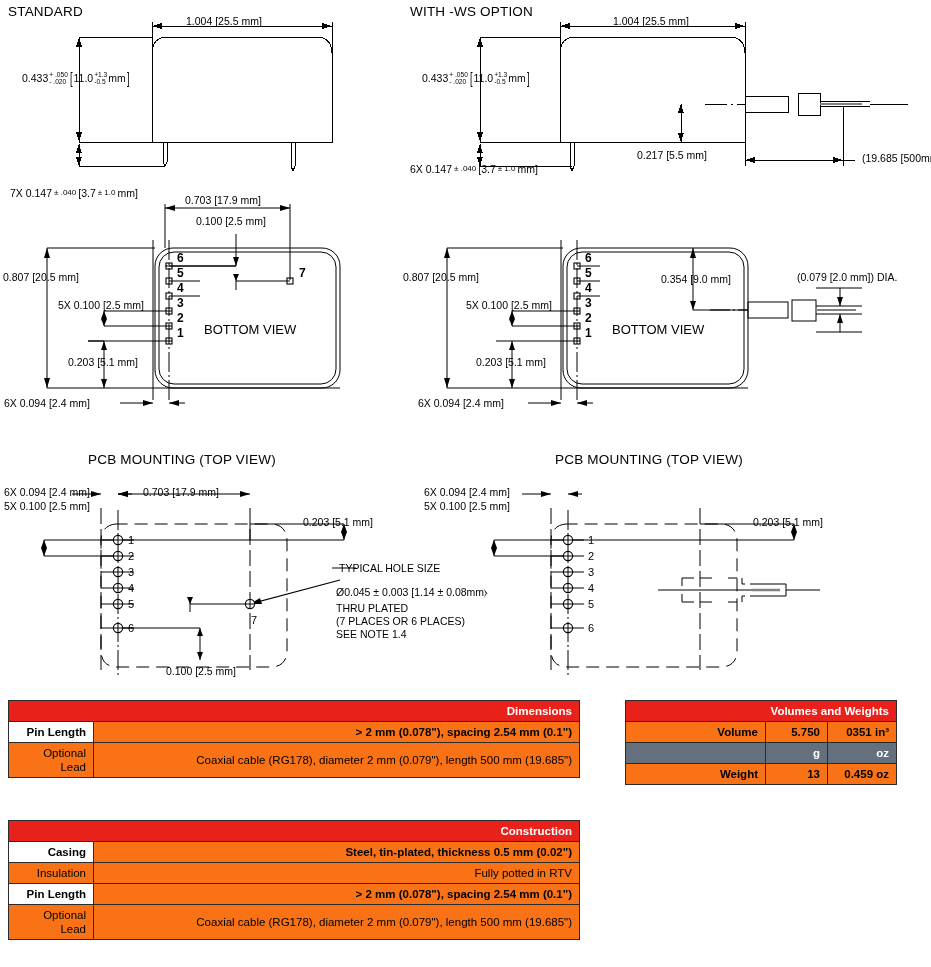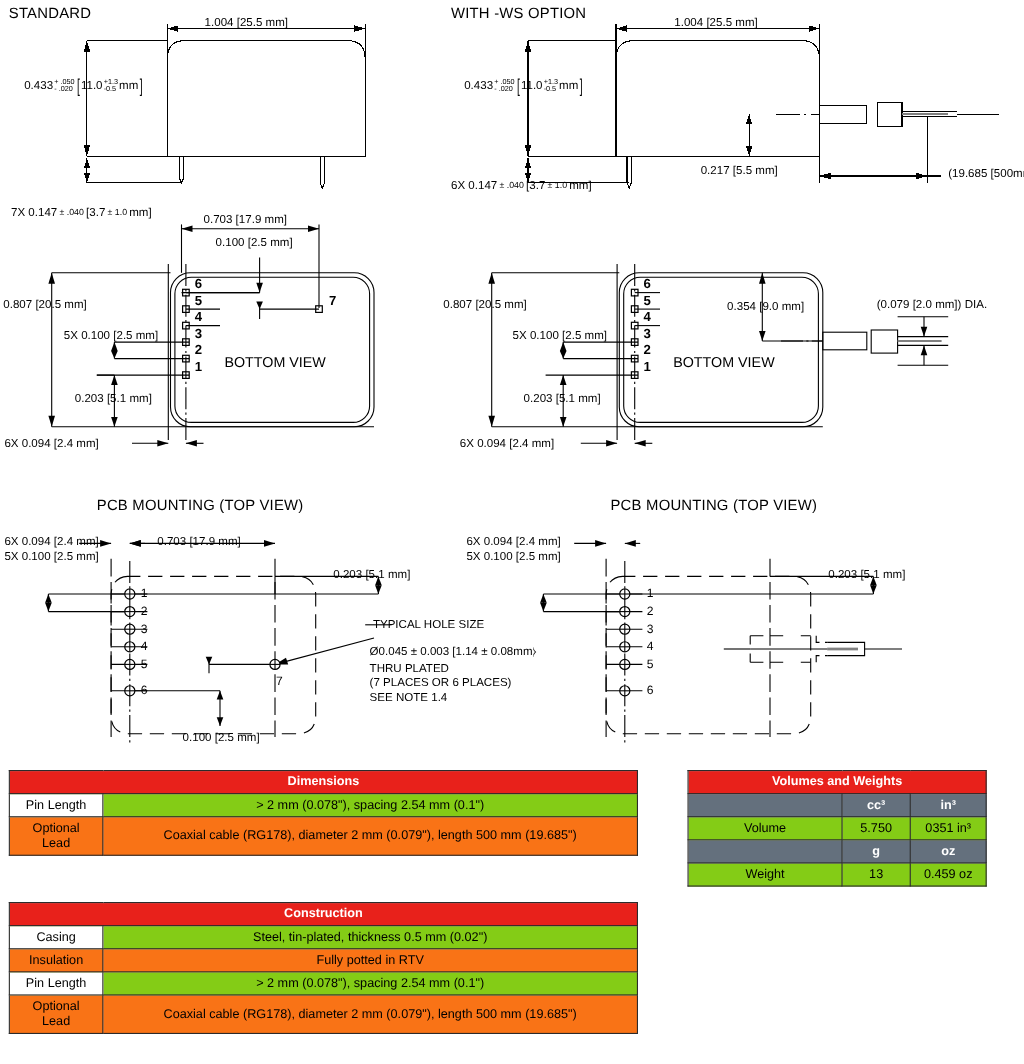--- a/index.html
+++ b/index.html
@@ -23,26 +23,26 @@
   .tolwrap{display:inline-flex;align-items:center;vertical-align:middle;}
   .tolstack{display:inline-flex;flex-direction:column;justify-content:center;
             font-size:6.6px;line-height:6.6px;margin:0 1px 0 1px;}
   .tolstack span{display:block;white-space:nowrap;}
   .brk{font-size:17px;line-height:10px;font-weight:300;display:inline-block;
        transform:scaleX(.55);transform-origin:center;}
 
   
   .tbl{position:absolute;border-collapse:collapse;table-layout:fixed;}
   .tbl td,.tbl th{border:1px solid #2b2b2b;padding:3px 7px;
-        font-size:11.5px;text-align:center;vertical-align:middle;line-height:14px;}
+        font-size:11.5px;text-align:right;vertical-align:middle;line-height:14px;}
   .hdr-red{background:#e8211b;color:#fff;font-weight:bold;font-size:11.5px;
            padding:4px 7px;border:1px solid #e8211b;}
   .hdr-gray{background:#64707d;color:#fff;font-weight:bold;}
   .row-alt{background:#f97316;}
-  .row-wht{background:#84cc16;}
+  .row-wht{background:#f97316;font-weight:bold;}
   .lbl-col{background:#ffffff;}
 </style>
 </head>
 <body>
 
 <div class="abs ttl" style="left:8px;top:4px;">STANDARD</div>
 
 <svg class="abs" style="left:0px;top:14px;" width="400" height="160">
   <g stroke="#000" fill="none" stroke-width="1" shape-rendering="crispEdges">
 
@@ -571,25 +571,20 @@
 <table class="tbl" style="left:625px;top:700px;width:272px;">
   <colgroup>
       <col style="width:140px">
       <col style="width:62px">
       <col>
     </colgroup>
   <tbody>
       <tr>
     <td class="hdr-red" colspan="3">Volumes and Weights</td>
   </tr>
-  <tr>
-    <td class="hdr-gray"></td>
-    <td class="hdr-gray">cc³</td>
-    <td class="hdr-gray">in³</td>
-  </tr>
   <tr class="row-wht">
     <td>Volume</td>
     <td>5.750</td>
     <td>0351 in³</td>
   </tr>
   <tr>
     <td class="hdr-gray"></td>
     <td class="hdr-gray">g</td>
     <td class="hdr-gray">oz</td>
   </tr>

